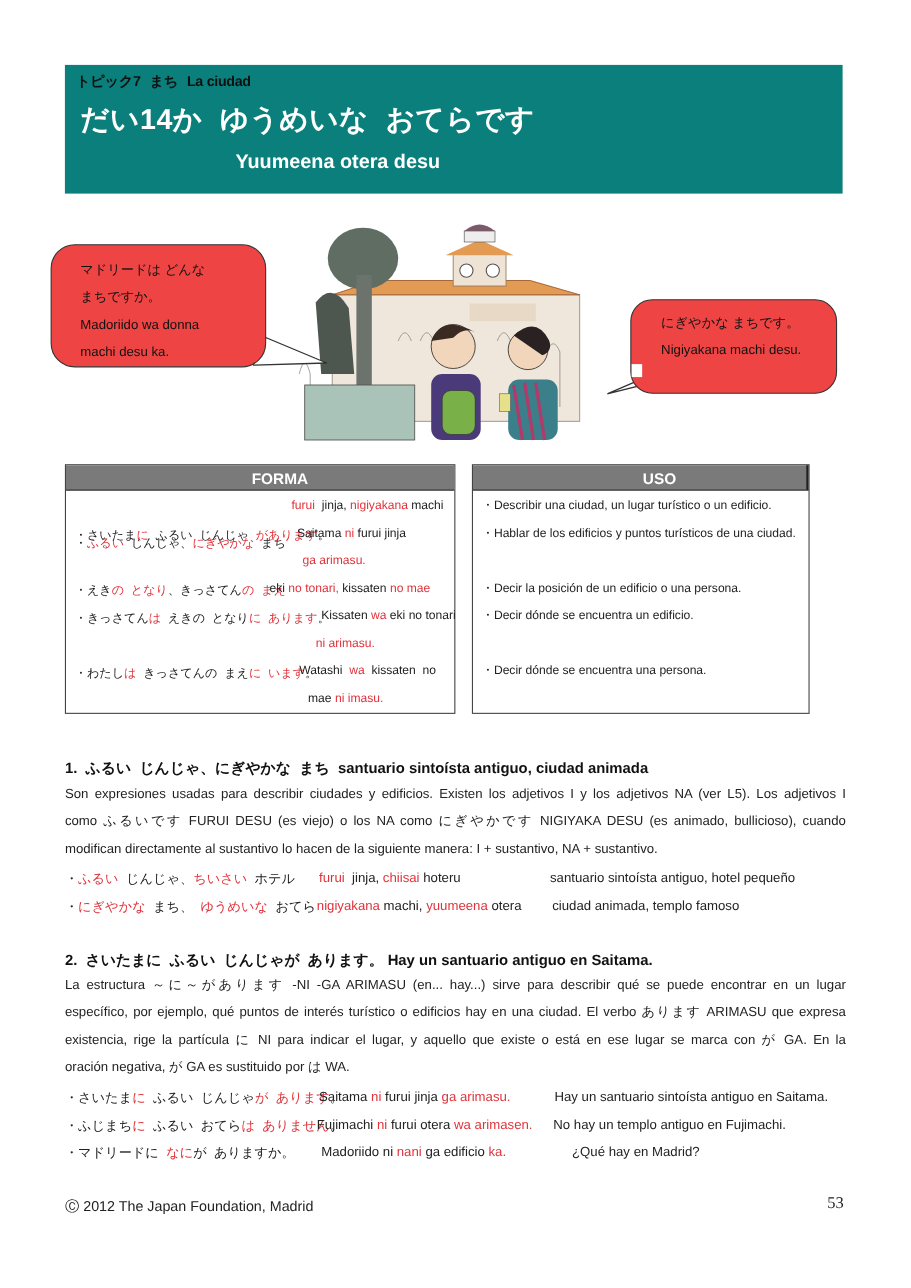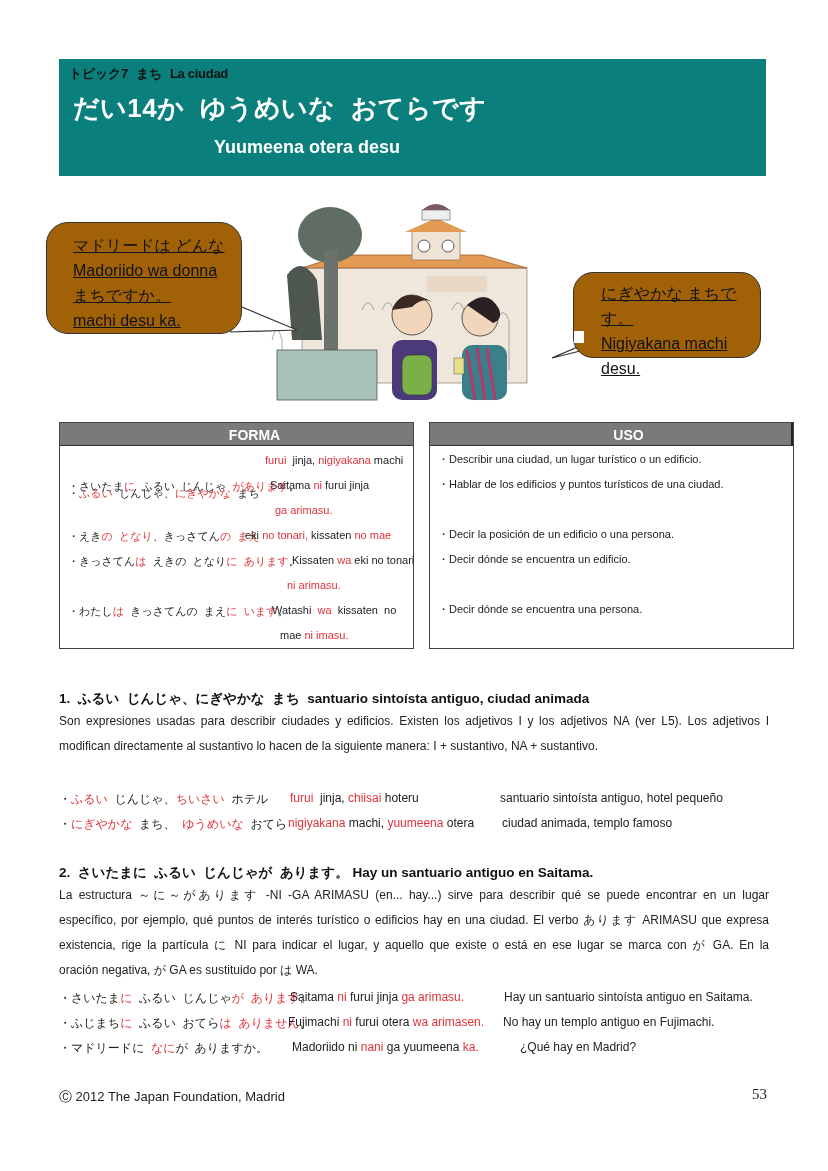--- a/index.html
+++ b/index.html
@@ -5,32 +5,32 @@
   * { box-sizing: border-box; margin: 0; padding: 0; }
   html, body { width: 828px; height: 1171px; background: #ffffff; }
   body { position: relative; font-family: "Liberation Sans", "DejaVu Sans", sans-serif; color: #1a1a1a; overflow: hidden; }
 
   .header-band { position: absolute; left: 59px; top: 59px; width: 707px; height: 117px; background: #0a7f7c; }
   .topic-label { position: absolute; left: 10px; top: 6px; font-size: 13px; font-weight: bold; color: #111; letter-spacing: -0.3px; }
   .topic-label span { margin-right: 8px; }
   .lesson-title { position: absolute; left: 14px; top: 32px; font-size: 26px; font-weight: bold; color: #ffffff; letter-spacing: 0.5px; white-space: pre; }
   .lesson-romaji { position: absolute; left: 155px; top: 78px; font-size: 18px; font-weight: bold; color: #ffffff; }
 
-  .bubble { position: absolute; background: #a16207; border: 1.5px solid #333; border-radius: 22px; font-size: 16px; color: #111; text-decoration: underline; }
+  .bubble { position: absolute; background: #ef4444; border: 1.5px solid #333; border-radius: 22px; font-size: 12px; color: #111; }
   .bubble-left { left: 46px; top: 222px; width: 196px; height: 112px; padding: 10px 0 0 26px; }
   .bubble-left div { line-height: 25px; }
   .bubble-right { left: 573px; top: 272px; width: 188px; height: 86px; padding: 8px 0 0 27px; border-radius: 20px; }
   .bubble-right div { line-height: 25px; }
   .tail { position: absolute; }
 
   .illustration { position: absolute; left: 262px; top: 200px; width: 270px; height: 205px; }
 
   .box { position: absolute; border: 1.5px solid #444; background: #fff; }
   .box-forma { left: 59px; top: 422px; width: 355px; height: 227px; }
-  .box-uso { left: 429px; top: 422px; width: 365px; height: 227px; }
+  .box-uso { left: 429px; top: 422px; width: 307px; height: 227px; }
   .box-head { height: 23px; background: #7a7a7a; color: #fff; font-weight: bold; font-size: 14px; text-align: center; line-height: 24px; border-bottom: 1.5px solid #333; padding-left: 36px; }
   .box-uso .box-head { border-right: 2px solid #222; }
 
   .frow { position: absolute; left: 8px; font-size: 11px; white-space: pre; color: #222; }
   .r { color: #e0323a; }
   .b { color: #2f4ea0; }
   .urow { position: absolute; left: 8px; font-size: 11px; color: #222; white-space: pre; }
 
   .sec-title { position: absolute; left: 59px; font-size: 13.5px; font-weight: bold; color: #111; white-space: pre; }
   .para { position: absolute; left: 59px; width: 710px; font-size: 12px; color: #222; text-align: justify; line-height: 25px; }
@@ -89,22 +89,22 @@
   <path d="M205,150 l8,50 M215,148 l8,52 M225,148 l8,52" stroke="#b03a6a" stroke-width="3"></path>
   <rect x="192" y="158" width="10" height="16" fill="#e7e08a" stroke="#555" stroke-width="0.5"></rect>
 </svg>
 
 <svg class="tail" style="left:230px;top:300px;" width="70" height="50" viewBox="0 0 70 50">
   <polygon points="0,2 67,30 0,32" fill="#fff" stroke="#333" stroke-width="1.2"></polygon>
   <rect x="-2" y="6" width="8" height="22" fill="#fff"></rect>
 </svg>
 <div class="bubble bubble-left">
   <div>マドリードは  どんな</div>
+  <div>まちですか。</div>
   <div>Madoriido wa donna</div>
-  <div>まちですか。</div>
   <div>machi desu ka.</div>
 </div>
 
 <svg class="tail" style="left:552px;top:330px;" width="60" height="30" viewBox="0 0 60 30">
   <polygon points="56,4 0,28 56,14" fill="#fff" stroke="#333" stroke-width="1.2"></polygon>
 </svg>
 <div class="bubble bubble-right">
   <div>にぎやかな  まちです。</div>
   <div>Nigiyakana machi desu.</div>
 </div>
@@ -135,20 +135,21 @@
   <div class="urow" style="top:29px;">・Describir una ciudad, un lugar turístico o un edificio.</div>
   <div class="urow" style="top:54px;">・Hablar de los edificios y puntos turísticos de una ciudad.</div>
   <div class="urow" style="top:104px;">・Decir la posición de un edificio o una persona.</div>
   <div class="urow" style="top:129px;">・Decir dónde se encuentra un edificio.</div>
   <div class="urow" style="top:179px;">・Decir dónde se encuentra una persona.</div>
 </div>
 
 <div class="sec-title" style="top:690px;">1.  ふるい  じんじゃ、にぎやかな  まち  santuario sintoísta antiguo, ciudad animada</div>
 <div class="para" style="top:709px;">
   <span class="line just">Son expresiones usadas para describir ciudades y edificios. Existen los adjetivos I y los adjetivos NA (ver L5). Los adjetivos I</span>
+  <span class="line just">como  ふるいです FURUI DESU (es viejo) o los NA como にぎやかです NIGIYAKA DESU (es animado, bullicioso), cuando</span>
   <span class="line">modifican directamente al sustantivo lo hacen de la siguiente manera: I + sustantivo,    NA + sustantivo.</span>
 </div>
 <div class="ex" style="left:59px;top:791px;"><span>・</span><span class="r">ふるい</span><span>  じんじゃ、</span><span class="r">ちいさい</span><span>  ホテル</span></div>
 <div class="ex" style="left:290px;top:791px;"><span class="r">furui</span><span>  jinja, </span><span class="r">chiisai</span><span> hoteru</span></div>
 <div class="ex b" style="left:500px;top:791px;">santuario sintoísta antiguo, hotel pequeño</div>
 <div class="ex" style="left:59px;top:816px;"><span>・</span><span class="r">にぎやかな</span><span>  まち、  </span><span class="r">ゆうめいな</span><span>  おてら</span></div>
 <div class="ex" style="left:288px;top:816px;"><span class="r">nigiyakana</span><span> machi, </span><span class="r">yuumeena</span><span> otera</span></div>
 <div class="ex b" style="left:502px;top:816px;">ciudad animada, templo famoso</div>
 
 <div class="sec-title" style="top:864px;">2.  さいたまに  ふるい  じんじゃが  あります。 Hay un santuario antiguo en Saitama.</div>
@@ -158,17 +159,17 @@
   <span class="line just">existencia, rige la partícula に NI para indicar el lugar, y aquello que existe o está en ese lugar se marca con が GA. En la</span>
   <span class="line">oración negativa,  が GA es sustituido por  は WA.</span>
 </div>
 <div class="ex" style="left:59px;top:990px;"><span>・さいたま</span><span class="r">に</span><span>  ふるい  じんじゃ</span><span class="r">が</span><span>  </span><span class="r">あります</span><span>。</span></div>
 <div class="ex" style="left:290px;top:990px;"><span>Saitama </span><span class="r">ni</span><span> furui jinja </span><span class="r">ga arimasu.</span></div>
 <div class="ex b" style="left:504px;top:990px;">Hay un santuario sintoísta antiguo en Saitama.</div>
 <div class="ex" style="left:59px;top:1015px;"><span>・ふじまち</span><span class="r">に</span><span>  ふるい  おてら</span><span class="r">は</span><span>  </span><span class="r">ありません</span><span>。</span></div>
 <div class="ex" style="left:288px;top:1015px;"><span>Fujimachi </span><span class="r">ni</span><span> furui otera </span><span class="r">wa arimasen.</span></div>
 <div class="ex b" style="left:503px;top:1015px;">No hay un templo antiguo en Fujimachi.</div>
 <div class="ex" style="left:59px;top:1040px;"><span>・マドリードに  </span><span class="r">なに</span><span>が  ありますか</span><span>。</span></div>
-<div class="ex" style="left:292px;top:1040px;"><span>Madoriido ni </span><span class="r">nani</span><span> ga yuumeena </span><span class="r">ka.</span></div>
+<div class="ex" style="left:292px;top:1040px;"><span>Madoriido ni </span><span class="r">nani</span><span> ga edificio </span><span class="r">ka.</span></div>
 <div class="ex b" style="left:506px;top:1040px;margin-left:14px;">¿Qué hay en Madrid?</div>
 
 <div class="footer-copy">Ⓒ  2012 The Japan Foundation, Madrid</div>
 <div class="page-num">53</div>
 
 </body></html>

